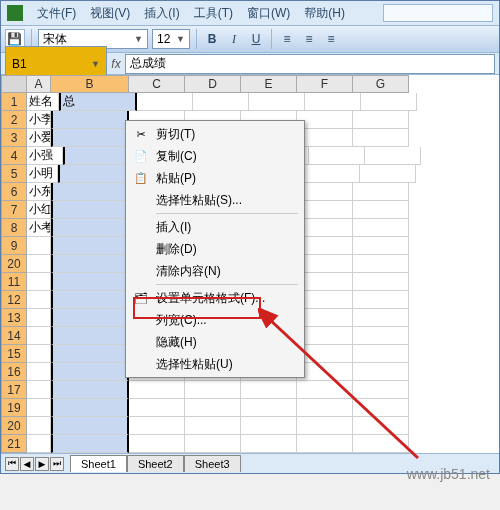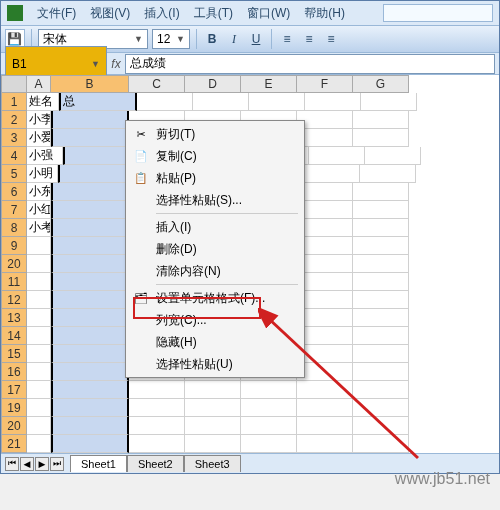--- a/index.html
+++ b/index.html
@@ -46,21 +46,21 @@
 .ctxmenu .mi{height:22px;display:flex;align-items:center;padding-left:28px;position:relative;cursor:default}
 .ctxmenu .mi .ico{position:absolute;left:4px;width:18px;height:18px;display:flex;align-items:center;justify-content:center;font-size:11px}
 .ctxmenu .msep{height:1px;background:#ccc;margin:2px 4px 2px 28px}
 .highlight{position:absolute;border:2px solid #d02020;left:133px;top:297px;width:128px;height:22px;pointer-events:none}
 .arrow{position:absolute;left:258px;top:308px;pointer-events:none}
 .tabs{height:20px;background:#dce9f7;display:flex;align-items:center;border-top:1px solid #9ab8d8;padding-left:4px;gap:0}
 .tabnav{display:flex;gap:1px;margin-right:6px}
 .tabnav span{width:14px;height:14px;border:1px solid #888;background:#eee;font-size:9px;display:flex;align-items:center;justify-content:center}
 .tab{padding:2px 10px;background:#fff;border:1px solid #888;border-bottom:none;font-size:11px}
 .tab.inact{background:#e8e8e8}
-.watermark{position:absolute;right:10px;bottom:22px;color:#888;font-size:16px}
+.watermark{position:absolute;right:10px;bottom:28px;color:#888;font-size:14px}
 </style>
 </head>
 <body>
 
 <div class="window">
 
   <div class="menubar">
     <div class="appicon"></div>
     <div class="menuitem">文件(F)</div>
     <div class="menuitem">视图(V)</div>

